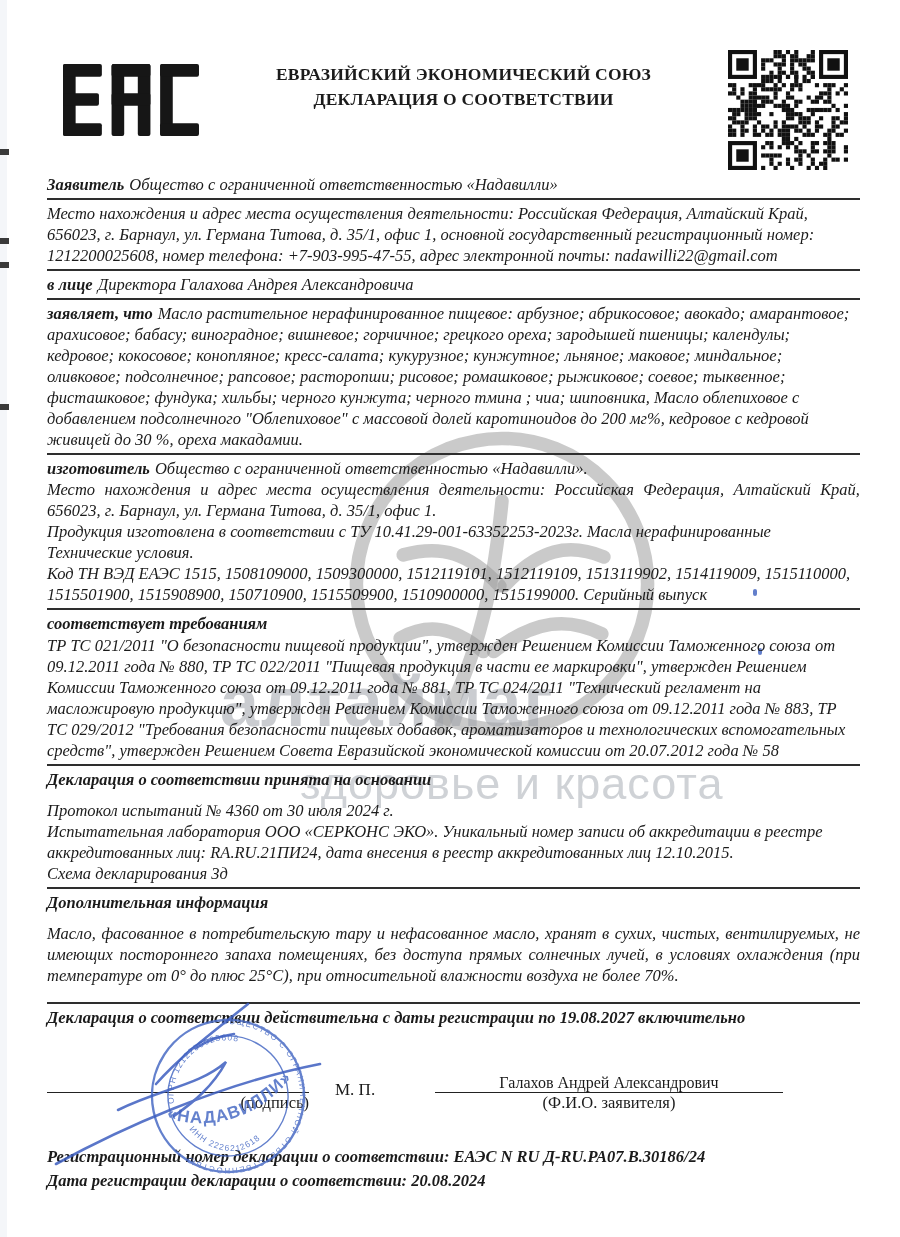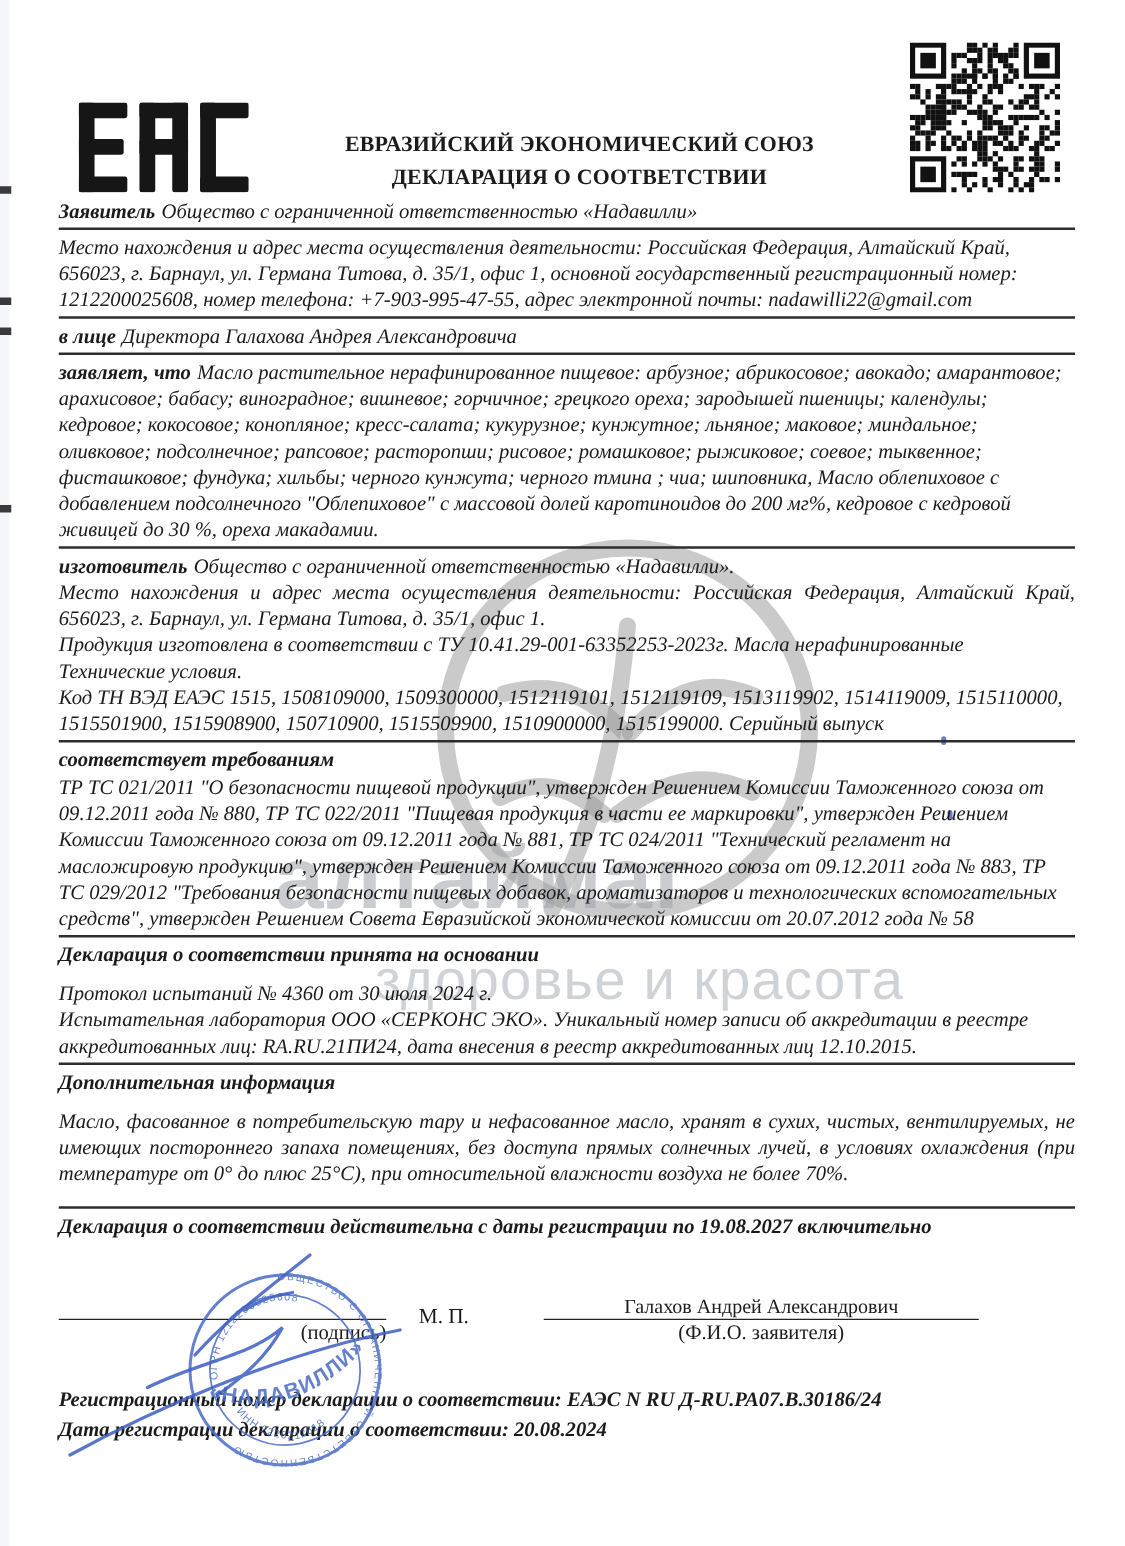--- a/index.html
+++ b/index.html
@@ -2,21 +2,21 @@
 <html><head>
 <meta charset="utf-8">
 <style>
   html,body{margin:0;padding:0;background:#ffffff;}
   .page{
     position:relative;width:900px;height:1237px;background:#fff;
     font-family:"Liberation Serif", serif;color:#1b1b1b;overflow:hidden;
   }
   .content{position:relative;z-index:2;padding:0 40px 0 47px;}
   
-  .hdr{display:flex;align-items:flex-end;padding-top:34px;margin-bottom:4px;}
+  .hdr{display:flex;align-items:flex-start;padding-top:50px;margin-bottom:4px;}
   .eac{width:136px;flex:0 0 auto;margin-top:14px;margin-left:16px;}
   .titles{flex:1 1 auto;text-align:center;font-weight:bold;font-size:17.5px;line-height:1.45;padding-top:12px;letter-spacing:.2px;}
   .qr{width:120px;height:120px;flex:0 0 auto;margin-right:12px;margin-top:0px;}
   
   p{margin:0;font-size:16.5px;line-height:21px;font-style:italic;}
   .lbl{font-weight:bold;margin-right:5px;}
   .just{text-align:justify;}
   .rule{border:none;border-top:2px solid #2e2e2e;margin:3px 0 3px 0;height:0;}
   .gap-s{margin-top:9px;}
   .bold{font-weight:bold;}
@@ -439,20 +439,21 @@
     <p>Код ТН ВЭД ЕАЭС 1515, 1508109000, 1509300000, 1512119101, 1512119109, 1513119902, 1514119009, 1515110000, 1515501900, 1515908900, 150710900, 1515509900, 1510900000, 1515199000. Серийный выпуск</p>
     <hr class="rule">
 
     <p class="section-h">соответствует требованиям</p>
     <p>ТР ТС 021/2011 "О безопасности пищевой продукции", утвержден Решением Комиссии Таможенного союза от 09.12.2011 года № 880, ТР ТС 022/2011 "Пищевая продукция в части ее маркировки", утвержден Решением Комиссии Таможенного союза от 09.12.2011 года № 881, ТР ТС 024/2011 "Технический регламент на масложировую продукцию", утвержден Решением Комиссии Таможенного союза от 09.12.2011 года № 883, ТР ТС 029/2012 "Требования безопасности пищевых добавок,  ароматизаторов и технологических вспомогательных средств", утвержден Решением Совета Евразийской экономической комиссии от 20.07.2012 года № 58</p>
     <hr class="rule">
 
     <p class="section-h">Декларация о соответствии принята на основании</p>
     <p class="gap-s">Протокол испытаний № 4360 от 30 июля 2024 г.</p>
     <p>Испытательная лаборатория ООО «СЕРКОНС ЭКО». Уникальный номер записи об аккредитации в реестре аккредитованных лиц: RA.RU.21ПИ24, дата внесения в реестр аккредитованных лиц 12.10.2015.</p>
+    <p>Схема декларирования 3д</p>
     <hr class="rule">
 
     <p class="section-h">Дополнительная информация</p>
     <p class="just gap-s">Масло, фасованное в потребительскую тару и нефасованное масло, хранят в сухих, чистых, вентилируемых, не имеющих постороннего запаха помещениях, без доступа прямых солнечных лучей, в условиях охлаждения (при температуре от 0° до плюс 25°С), при относительной влажности воздуха не более 70%.</p>
 
     <hr class="rule" style="margin-top:16px;">
     <p class="bold">Декларация о соответствии действительна с даты регистрации по 19.08.2027 включительно</p>
 
     <div class="sig-area">
       <div class="sig-left">

